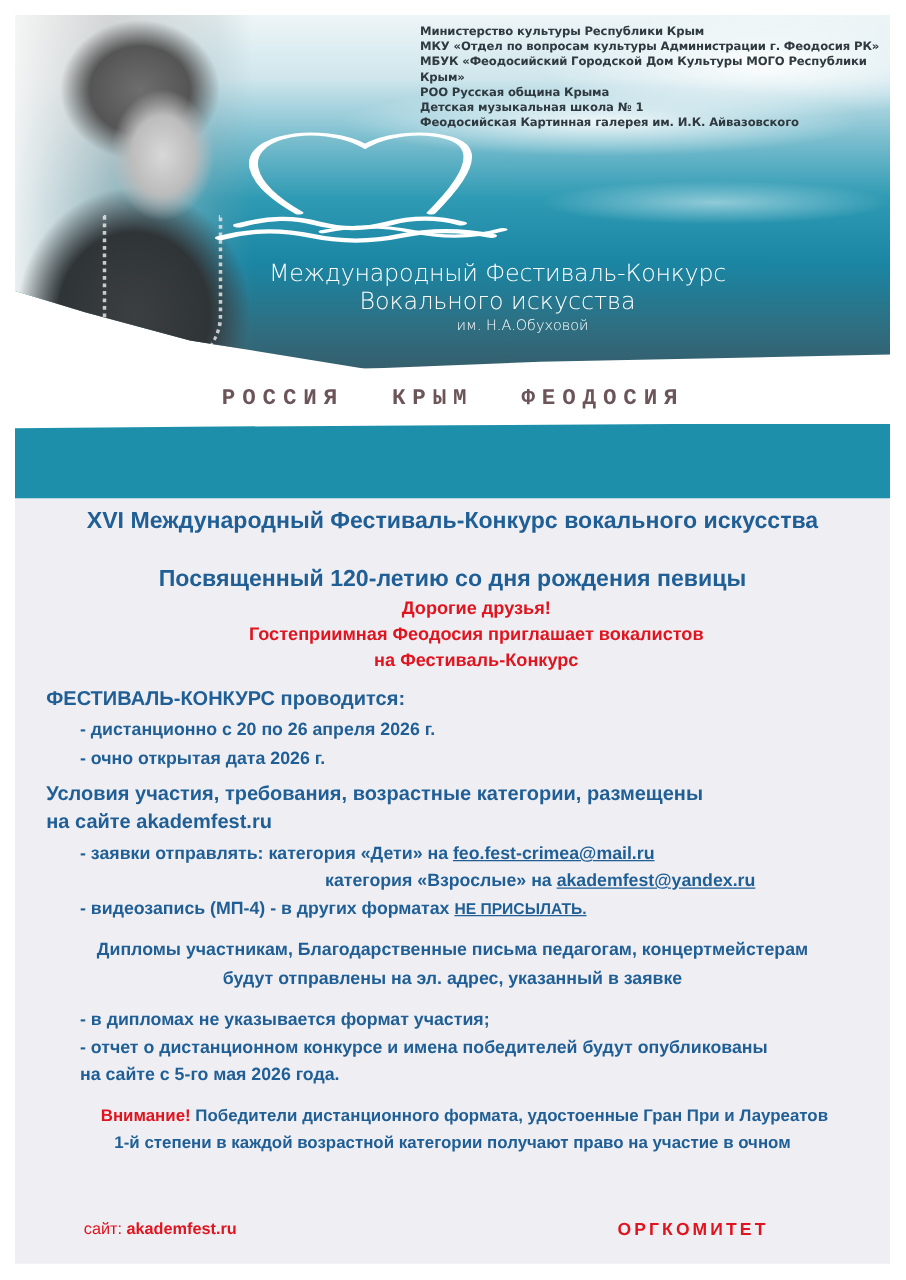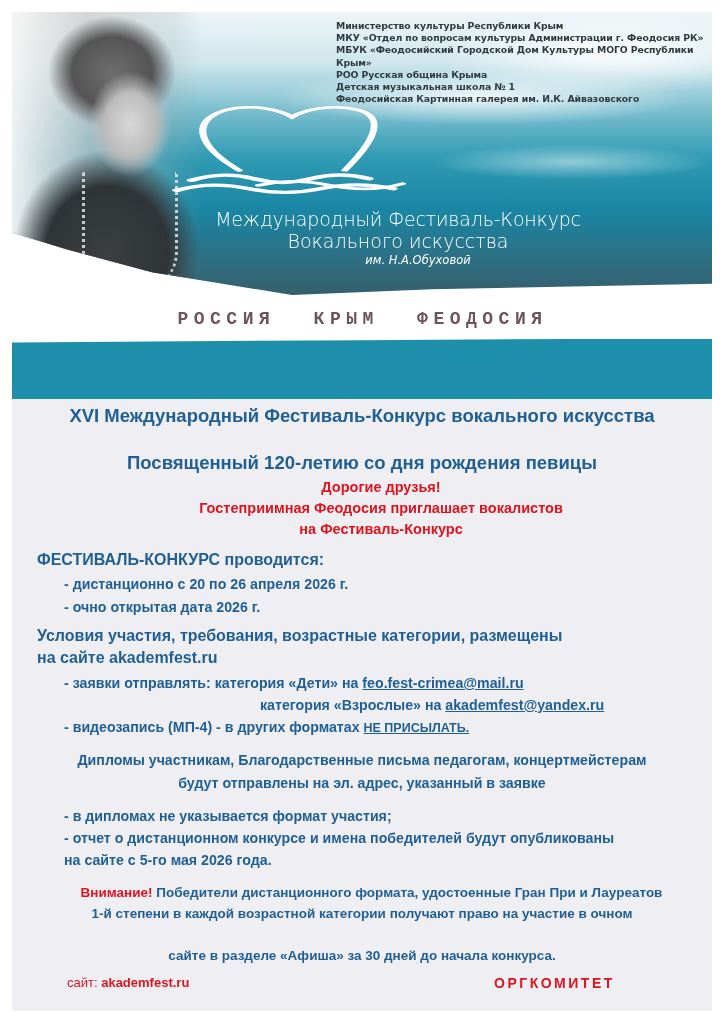--- a/index.html
+++ b/index.html
@@ -38,21 +38,21 @@
     }
     .logo-heart {
       position: absolute; left: 298px; top: 78px; width: 100px; height: 150px;
     }
     .hero-title {
       position: absolute; left: 176px; top: 196px; width: 420px; text-align: center;
       color: #ffffff; font-family: "DejaVu Sans", sans-serif; font-weight: 300;
     }
     .hero-title .l1 { font-size: 19px; line-height: 22px; letter-spacing: -0.2px; }
     .hero-title .l2 { font-size: 19px; line-height: 22px; }
-    .hero-title .l3 { font-size: 11.5px; font-style: italic; line-height: 16px; margin-left: 40px; }
+    .hero-title .l3 { font-size: 11.5px; line-height: 16px; margin-left: 40px; }
 
     .cities {
       position: absolute; left: 0; width: 725px; top: 309px; text-align: center;
       font-family: Liberation Mono, monospace; font-weight: bold; font-size: 18px;
       letter-spacing: 5.5px; color: #6b5559;
       word-spacing: 22px;
     }
 
     .teal-band {
       position: absolute; left: 12px; top: 339px; width: 700px; height: 60px;
@@ -151,19 +151,18 @@
   <div class="small-line blue c" style="left:0; width:700px; top:374px;">будут отправлены на эл. адрес, указанный в заявке</div>
 
   <div class="small-line blue" style="left:52px; top:407px;">- в дипломах не указывается формат участия;</div>
   <div class="small-line blue" style="left:52px; top:429px;">- отчет о дистанционном конкурсе и имена победителей будут опубликованы</div>
   <div class="small-line blue" style="left:52px; top:451px;">на сайте с 5-го мая 2026 года.</div>
 
   <div class="small-line blue c" style="left:0; width:700px; top:484px; font-size:13.5px;">
     <span class="red">Внимание!</span><span> Победители дистанционного формата, удостоенные Гран При и Лауреатов</span>
   </div>
   <div class="small-line blue c" style="left:0; width:700px; top:505px; font-size:13.5px;">1-й степени в каждой возрастной категории получают право на участие в очном</div>
-  <div class="small-line blue c" style="left:0; width:700px; top:547px; font-size:13.5px;">сайте в разделе «Афиша» за 30 дней до начала конкурса.</div>
 
   <div class="footer-site">
     <span>сайт: </span><b>akademfest.ru</b>
   </div>
   <div class="org">ОРГКОМИТЕТ</div>
 </div>
 
 </body></html>

